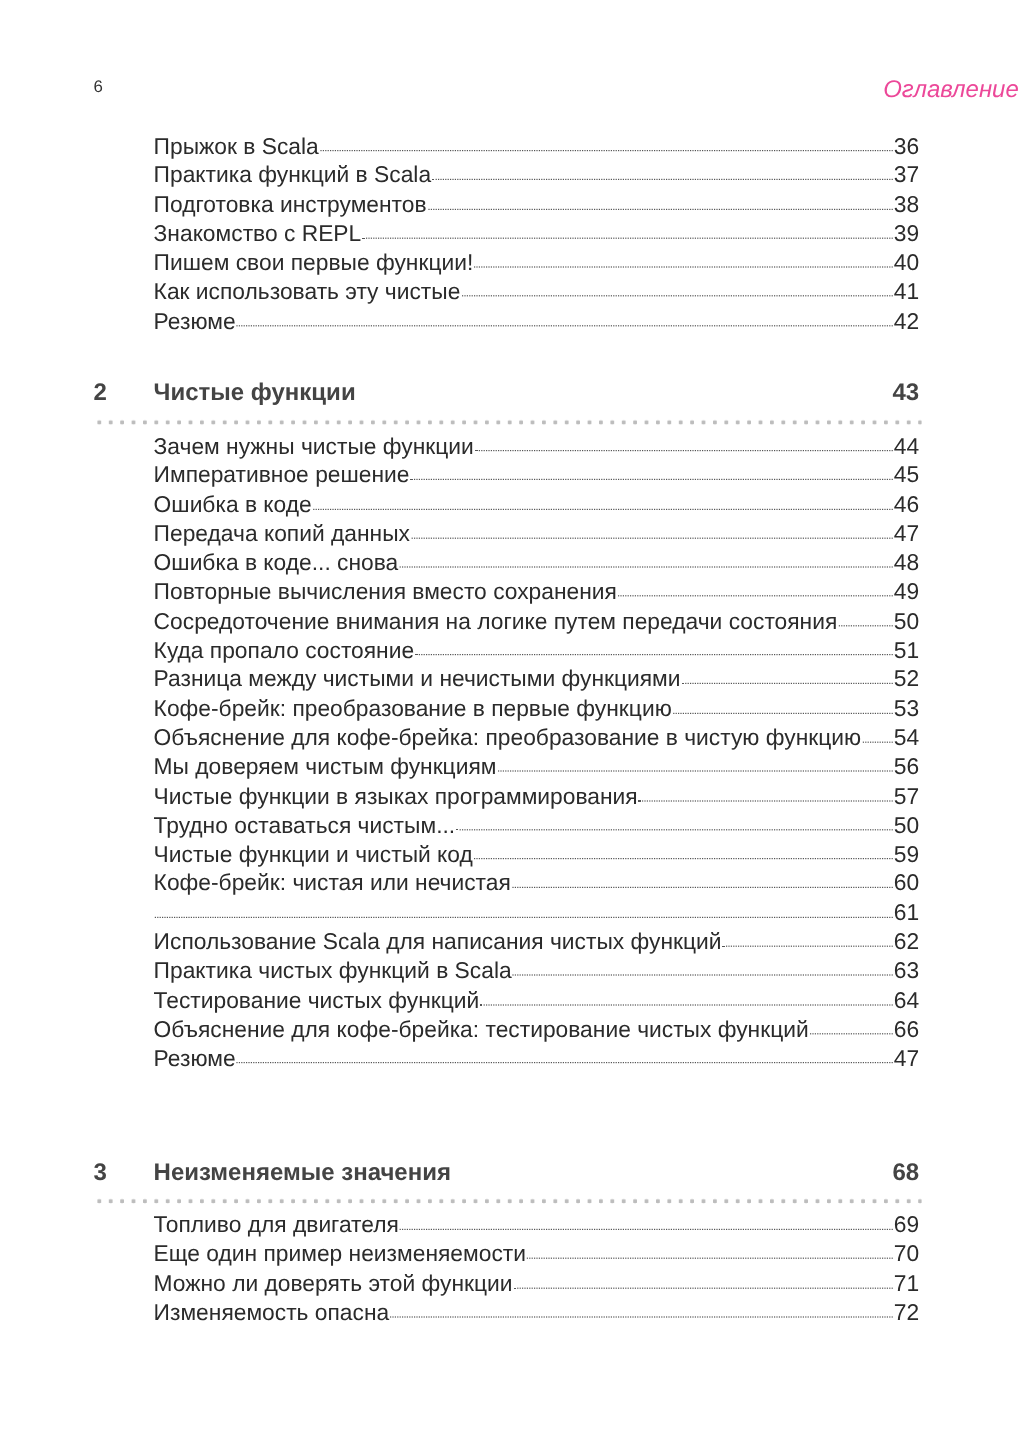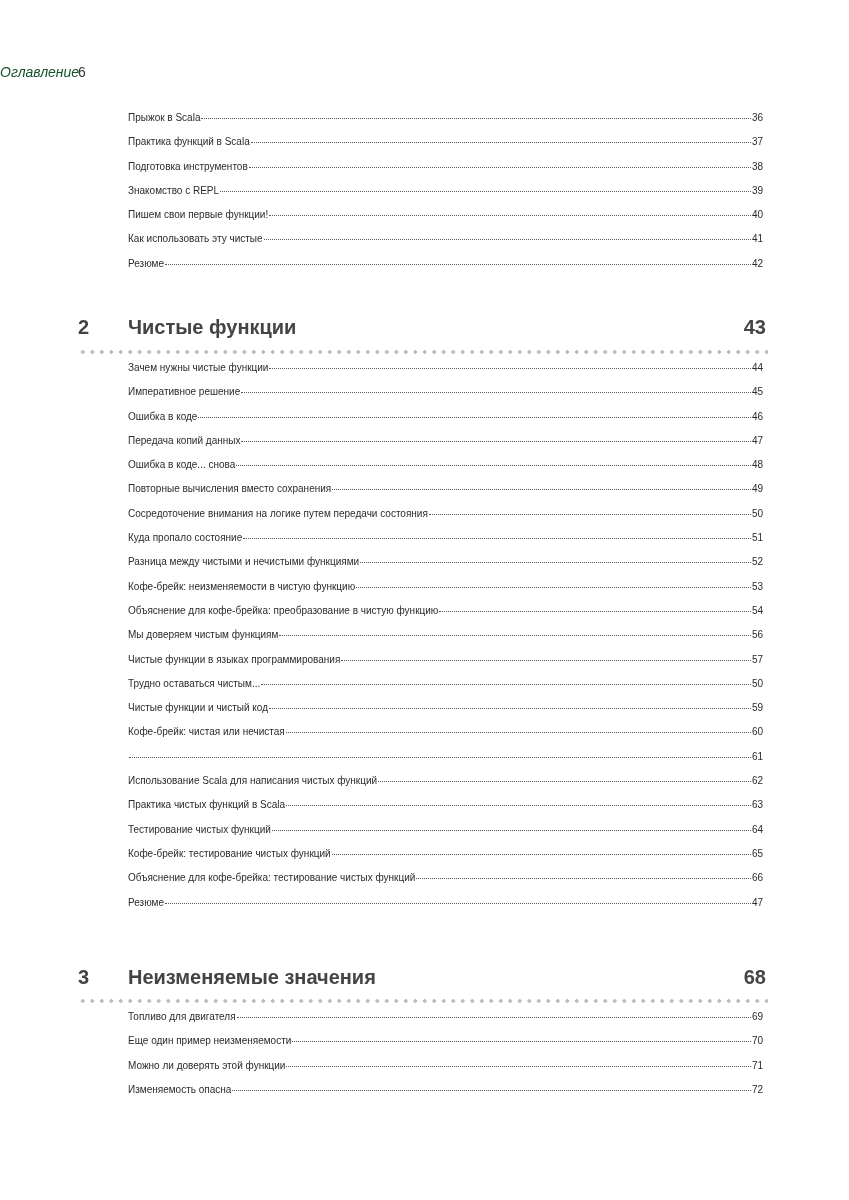--- a/index.html
+++ b/index.html
@@ -8,29 +8,29 @@
       font-family: "Liberation Sans", "DejaVu Sans", sans-serif;
       color: #2b2b2b;
     }
     .running-head {
       position: absolute; top: 64px; left: 0; width: 849px; height: 20px;
     }
     .page-number {
       position: absolute; left: 78px; top: 0; font-size: 14px; color: #333;
     }
     .running-title {
-      position: absolute; left: 0; width: 849px; top: 0; text-align: left;
-      font-style: italic; font-size: 14px; color: #14532d;
+      position: absolute; left: 0; width: 849px; top: 0; text-align: right;
+      font-style: italic; font-size: 20px; color: #ec4899;
     }
     .entries {
       position: absolute; left: 128px; width: 638px;
     }
     .entry {
       display: flex; align-items: baseline; height: 24.3px;
-      font-size: 10px; color: #2b2b2b; white-space: nowrap;
+      font-size: 19px; color: #2b2b2b; white-space: nowrap;
     }
     .entry .title { flex: 0 0 auto; }
     .entry .leader {
       flex: 1 1 auto; overflow: hidden; margin: 0 1px;
       border-bottom: 1px dotted #555; height: 1px; align-self: baseline;
       position: relative; top: -2px;
     }
     .entry .pg { flex: 0 0 auto; min-width: 14px; text-align: left; }
     .chapter-head {
       position: absolute; left: 78px; width: 688px; height: 30px;
@@ -138,21 +138,21 @@
       <span class="title">Куда пропало состояние</span>
       <span class="leader"></span>
       <span class="pg">51</span>
     </div>
   <div class="entry">
       <span class="title">Разница между чистыми и нечистыми функциями</span>
       <span class="leader"></span>
       <span class="pg">52</span>
     </div>
   <div class="entry">
-      <span class="title">Кофе-брейк: неизменяемости в чистую функцию</span>
+      <span class="title">Кофе-брейк: преобразование в первые функцию</span>
       <span class="leader"></span>
       <span class="pg">53</span>
     </div>
   <div class="entry">
       <span class="title">Объяснение для кофе-брейка: преобразование в чистую функцию</span>
       <span class="leader"></span>
       <span class="pg">54</span>
     </div>
   <div class="entry">
       <span class="title">Мы доверяем чистым функциям</span>
@@ -190,25 +190,20 @@
     </div>
   <div class="entry">
       <span class="title">Практика чистых функций в Scala</span>
       <span class="leader"></span>
       <span class="pg">63</span>
     </div>
   <div class="entry">
       <span class="title">Тестирование чистых функций</span>
       <span class="leader"></span>
       <span class="pg">64</span>
-    </div>
-  <div class="entry">
-      <span class="title">Кофе-брейк: тестирование чистых функций</span>
-      <span class="leader"></span>
-      <span class="pg">65</span>
     </div>
   <div class="entry">
       <span class="title">Объяснение для кофе-брейка: тестирование чистых функций</span>
       <span class="leader"></span>
       <span class="pg">66</span>
     </div>
   <div class="entry">
       <span class="title">Резюме</span>
       <span class="leader"></span>
       <span class="pg">47</span>

